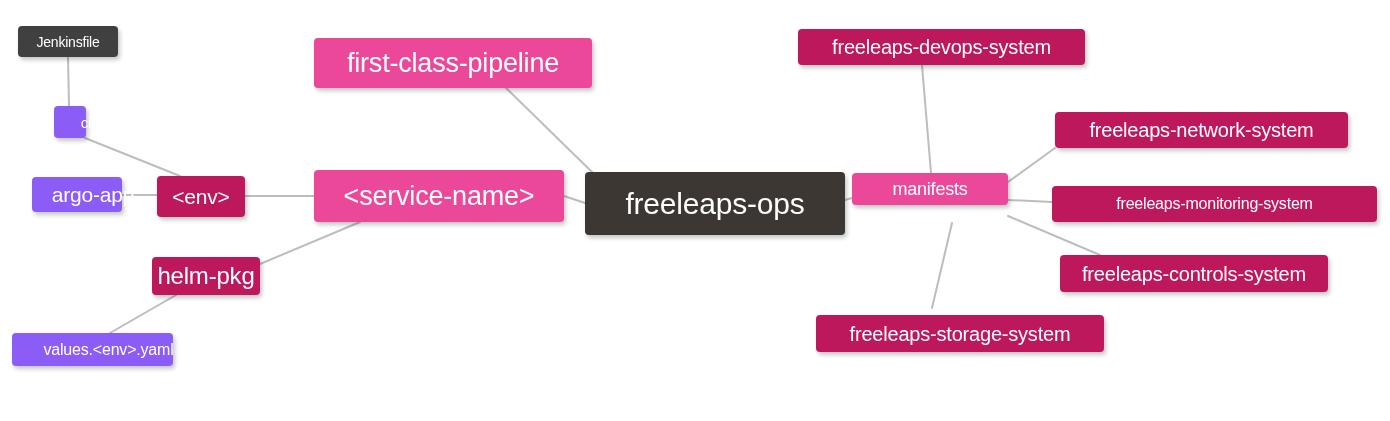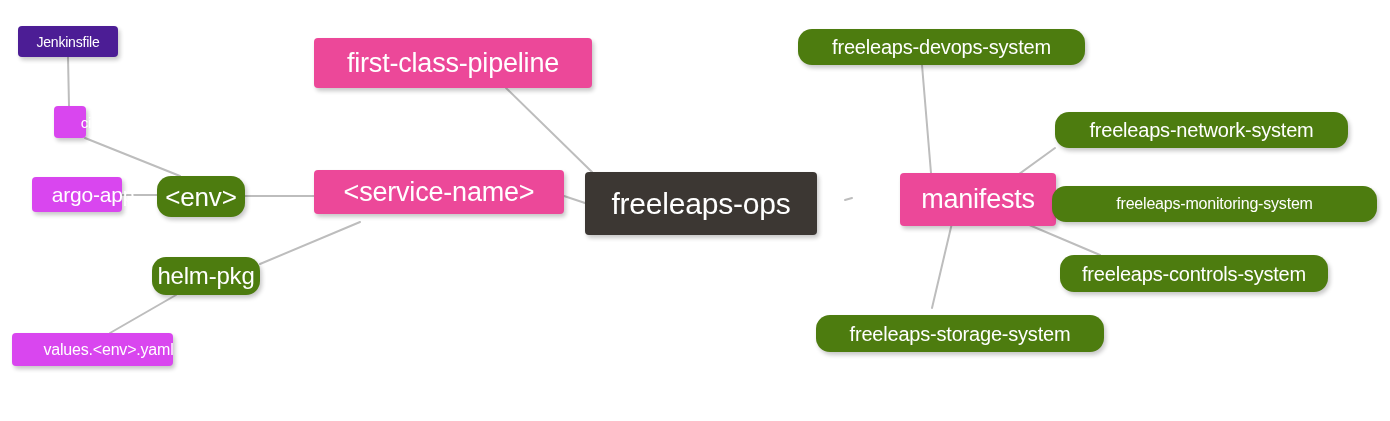--- a/index.html
+++ b/index.html
@@ -41,29 +41,28 @@
     line-height: 1;
     z-index: 5;
   }
   .n-root {
     background: #3c3733;
   }
   .n-blue {
     background: #ec4899;
   }
   .n-green {
-    background: #4d7c0f;
-    border-radius: 14px;
+    background: #be185d;
   }
   .n-red {
-    background: #d946ef;
+    background: #8b5cf6;
     padding-left: 32px;
   }
   .n-orange {
-    background: #4c1d95;
+    background: #404040;
   }
 </style>
 </head>
 <body>
 
 <div id="mindmap">
   <svg id="edge-layer" width="1390" height="421" viewBox="0 0 1390 421">
       <line x1="585" y1="203" x2="564" y2="196" stroke="#bdbdbd" stroke-width="2" stroke-linecap="round"></line>
       <line x1="592" y1="172" x2="506" y2="88" stroke="#bdbdbd" stroke-width="2" stroke-linecap="round"></line>
       <line x1="845" y1="200" x2="852" y2="198" stroke="#bdbdbd" stroke-width="2" stroke-linecap="round"></line>
@@ -73,25 +72,25 @@
       <line x1="157" y1="195" x2="122" y2="195" stroke="#bdbdbd" stroke-width="2" stroke-linecap="round"></line>
       <line x1="69" y1="106" x2="68" y2="57" stroke="#bdbdbd" stroke-width="2" stroke-linecap="round"></line>
       <line x1="176" y1="295" x2="110" y2="333" stroke="#bdbdbd" stroke-width="2" stroke-linecap="round"></line>
       <line x1="931" y1="173" x2="922" y2="65" stroke="#bdbdbd" stroke-width="2" stroke-linecap="round"></line>
       <line x1="1008" y1="182" x2="1055" y2="148" stroke="#bdbdbd" stroke-width="2" stroke-linecap="round"></line>
       <line x1="1008" y1="200" x2="1052" y2="202" stroke="#bdbdbd" stroke-width="2" stroke-linecap="round"></line>
       <line x1="1008" y1="216" x2="1100" y2="255" stroke="#bdbdbd" stroke-width="2" stroke-linecap="round"></line>
       <line x1="952" y1="223" x2="932" y2="308" stroke="#bdbdbd" stroke-width="2" stroke-linecap="round"></line>
     </svg>
   <div id="node-layer">
-      <div class="node n-root" style="left: 585px; top: 172px; width: 232px; height: 63px; font-size: 30px;">freeleaps-ops</div>
-      <div class="node n-blue" style="left: 314px; top: 170px; width: 250px; height: 44px; font-size: 27px;">&lt;service-name&gt;</div>
+      <div class="node n-root" style="left: 585px; top: 172px; width: 260px; height: 63px; font-size: 30px;">freeleaps-ops</div>
+      <div class="node n-blue" style="left: 314px; top: 170px; width: 250px; height: 52px; font-size: 27px;">&lt;service-name&gt;</div>
       <div class="node n-blue" style="left: 314px; top: 38px; width: 278px; height: 50px; font-size: 27px;">first-class-pipeline</div>
-      <div class="node n-blue" style="left: 852px; top: 173px; width: 156px; height: 53px; font-size: 27px; margin-left: 48px;">manifests</div>
-      <div class="node n-green" style="left: 157px; top: 176px; width: 88px; height: 41px; font-size: 26px;">&lt;env&gt;</div>
+      <div class="node n-blue" style="left: 852px; top: 173px; width: 156px; height: 32px; font-size: 18px;">manifests</div>
+      <div class="node n-green" style="left: 157px; top: 176px; width: 88px; height: 41px; font-size: 21px;">&lt;env&gt;</div>
       <div class="node n-green" style="left: 152px; top: 257px; width: 108px; height: 38px; font-size: 24px;">helm-pkg</div>
       <div class="node n-red" style="left: 54px; top: 106px; width: 31px; height: 32px; font-size: 15px;">ci</div>
       <div class="node n-red" style="left: 32px; top: 177px; width: 90px; height: 35px; font-size: 21px;">argo-app</div>
       <div class="node n-red" style="left: 12px; top: 333px; width: 161px; height: 33px; font-size: 16px;">values.&lt;env&gt;.yaml</div>
       <div class="node n-orange" style="left: 18px; top: 26px; width: 100px; height: 31px; font-size: 14px;">Jenkinsfile</div>
       <div class="node n-green" style="left: 798px; top: 29px; width: 287px; height: 36px; font-size: 20px;">freeleaps-devops-system</div>
       <div class="node n-green" style="left: 1055px; top: 112px; width: 293px; height: 36px; font-size: 20px;">freeleaps-network-system</div>
       <div class="node n-green" style="left: 1052px; top: 186px; width: 325px; height: 36px; font-size: 16px; text-align: right;">freeleaps-monitoring-system</div>
       <div class="node n-green" style="left: 1060px; top: 255px; width: 268px; height: 37px; font-size: 20px;">freeleaps-controls-system</div>
       <div class="node n-green" style="left: 816px; top: 308px; width: 288px; height: 37px; font-size: 20px; margin-top: 7px;">freeleaps-storage-system</div>

